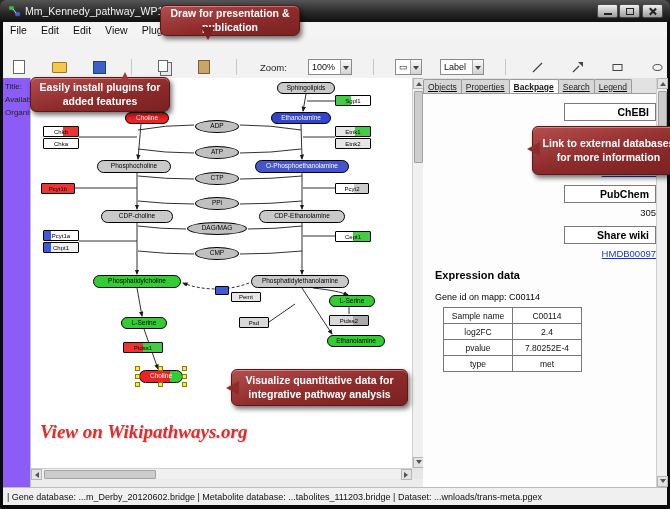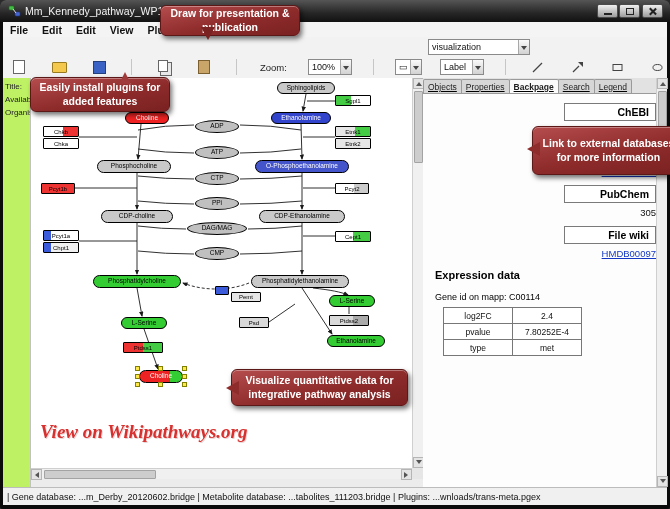--- a/index.html
+++ b/index.html
@@ -13,42 +13,42 @@
            border-radius:2px;box-sizing:border-box;display:flex;align-items:center;justify-content:center;}
   .win-btn.min{right:52px}.win-btn.max{right:30px}.win-btn.cls{right:7px}
   .g-min{width:8px;height:2px;background:#222;margin-top:6px;}
   .g-max{width:8px;height:7px;border:1px solid #222;box-sizing:border-box;}
   .g-x{position:relative;width:9px;height:9px;}
   .g-x::before,.g-x::after{content:"";position:absolute;left:4px;top:0;width:1.6px;height:9px;background:#222;}
   .g-x::before{transform:rotate(45deg);} .g-x::after{transform:rotate(-45deg);}
   
   .app-bg{position:absolute;left:3px;top:22px;width:664px;height:483px;background:#ececec;}
   .menubar{position:absolute;left:3px;top:22px;width:664px;height:15px;background:#f4f4f4;border-bottom:1px solid #d9d9d9;
-           display:flex;align-items:center;font-size:10.5px;color:#111;font-weight:bold;}
+           display:flex;align-items:center;font-size:10.5px;color:#111;}
   .menu-item{padding:0 7px;}
   .toolbar{position:absolute;left:3px;top:37px;width:664px;height:41px;background:#f2f2f2;border-bottom:1px solid #c3c3c3;}
   .tb-row{position:absolute;left:5px;top:20px;height:20px;display:flex;align-items:center;gap:18px;}
   .tbtn{width:20px;height:19px;display:flex;align-items:center;justify-content:center;border:1px solid transparent;border-radius:2px;}
   .sep{width:1px;height:16px;background:#c6c6c6;margin:0 3px;}
   .i-new{width:10px;height:12px;background:#fff;border:1px solid #666;}
   .i-open{width:13px;height:9px;background:#f3c84d;border:1px solid #9a7a1e;border-radius:1px;}
   .i-save{width:11px;height:11px;background:#3a62c4;border:1px solid #23407e;}
   .i-copy{width:8px;height:10px;background:#fff;border:1px solid #666;box-shadow:3px 3px 0 0 #e8e8e8,3px 3px 0 1px #666;margin:0 3px 2px 0;}
   .i-paste{width:10px;height:12px;background:#caa56a;border:1px solid #7d6030;}
   .tb-label{font-size:9.5px;margin:0 3px 0 2px;color:#222;}
   .combo{height:16px;background:#fff;border:1px solid #8a8a8a;display:flex;align-items:center;font-size:9px;color:#111;box-sizing:border-box;}
   .combo>span:first-child{padding-left:3px;white-space:nowrap;overflow:hidden;}
   .combo-arrow{margin-left:auto;width:11px;height:100%;background:linear-gradient(#fafafa,#d2d2d2);border-left:1px solid #a8a8a8;
                position:relative;box-sizing:border-box;flex:none;}
   .combo-arrow::after{content:"";position:absolute;left:2px;top:6px;border:3px solid transparent;border-top:4px solid #444;}
   .combo.zoom{width:44px}.combo.small{width:27px}.combo.lbl{width:44px}
   .combo.viz{position:absolute;left:425px;top:2px;width:102px;height:16px;}
   .mini-arrow{border:3px solid transparent;border-top:4px solid #444;margin-top:4px;}
   
-  .left-strip{position:absolute;left:3px;top:78px;width:28px;height:409px;background:#bef264;border-right:1px solid #c2c2c2;
+  .left-strip{position:absolute;left:3px;top:78px;width:28px;height:409px;background:#8b5cf6;border-right:1px solid #c2c2c2;
               overflow:hidden;box-sizing:border-box;padding-top:3px;}
   .lp-label{font-size:8px;color:#222;white-space:nowrap;padding:1px 0 3px 2px;}
   
   .canvas{position:absolute;left:31px;top:78px;width:381px;height:390px;background:#fff;overflow:hidden;}
   .canvas svg{position:absolute;left:0;top:0;z-index:1;}
   .node{position:absolute;box-sizing:border-box;display:flex;align-items:center;justify-content:center;border:1px solid #000;
         font-size:6.5px;line-height:1;white-space:nowrap;overflow:hidden;z-index:5;color:#000;}
   .node.rounded{border-radius:7px;}
   .node.oval{border-radius:50%;}
   .node.gene{font-size:6px;border-radius:1px;}
@@ -127,24 +127,20 @@
   <div id="menubar" class="menubar">
       <span class="menu-item">File</span>
       <span class="menu-item">Edit</span>
       <span class="menu-item">Edit</span>
       <span class="menu-item">View</span>
       <span class="menu-item">Plugins</span>
       <span class="menu-item">Help</span>
     </div>
 
   <div class="toolbar">
-    <div class="combo viz">
-      <span>visualization</span>
-      <span class="combo-arrow"></span>
-    </div>
     <div class="tb-row">
       <div class="tbtn">
           <span class="i-new"></span>
         </div>
       <div class="tbtn">
           <span class="i-open"></span>
         </div>
       <div class="tbtn">
           <span class="i-save"></span>
         </div>
@@ -332,26 +328,30 @@
       <span class="rtab">Properties</span>
       <span class="rtab active">Backpage</span>
       <span class="rtab">Search</span>
       <span class="rtab">Legend</span>
     </div>
   <div class="rpanel">
     <div id="bp-sections">
         <div class="bp-section"><div class="bp-header">ChEBI</div><div class="bp-value bp-link">15354</div></div>
         <div class="bp-section"><div class="bp-header">HMDB</div><div class="bp-value bp-link">HMDB00097</div></div>
         <div class="bp-section"><div class="bp-header">PubChem</div><div class="bp-value">305</div></div>
-        <div class="bp-section"><div class="bp-header">File wiki</div><div class="bp-value bp-link">HMDB00097</div></div>
+        <div class="bp-section"><div class="bp-header">Share wiki</div><div class="bp-value bp-link">HMDB00097</div></div>
       </div>
     <div class="bp-expr-title">Expression data</div>
     <div class="bp-geneid">Gene id on mapp: C00114</div>
     <table class="bp-table">
         <tbody id="bp-table">
+          <tr>
+            <td>Sample name</td>
+            <td>C00114</td>
+          </tr>
           <tr>
             <td>log2FC</td>
             <td>2.4</td>
           </tr>
           <tr>
             <td>pvalue</td>
             <td>7.80252E-4</td>
           </tr>
           <tr>
             <td>type</td>
@@ -364,21 +364,21 @@
   <div class="sb" style="left:656px;top:78px;width:11px;height:409px;border-left:1px solid #cfcfcf;">
     <div class="sb-btn" style="top:0;left:0;">
         <span class="tri-up"></span>
       </div>
     <div class="sb-thumb" style="left:1px;top:13px;width:9px;height:64px;"></div>
     <div class="sb-btn" style="bottom:0;left:0;">
         <span class="tri-down"></span>
       </div>
   </div>
 
-  <div class="statusbar">| Gene database: ...m_Derby_20120602.bridge  |  Metabolite database: ...tabolites_111203.bridge  |  Plugins: ...wnloads/trans-meta.pgex</div>
+  <div class="statusbar">| Gene database: ...m_Derby_20120602.bridge  |  Metabolite database: ...tabolites_111203.bridge  |  Dataset: ...wnloads/trans-meta.pgex</div>
 
   <div class="callout" id="callout-top">Draw for presentation &amp; publication</div>
   <div class="callout" id="callout-left">Easily install plugins for added features</div>
   <div class="callout" id="callout-right">Link  to external databases  for more information</div>
   <div class="callout" id="callout-bottom">Visualize quantitative data  for integrative pathway analysis</div>
   <div class="share-text">View on Wikipathways.org</div>
 
 </div>
 
 </body></html>

